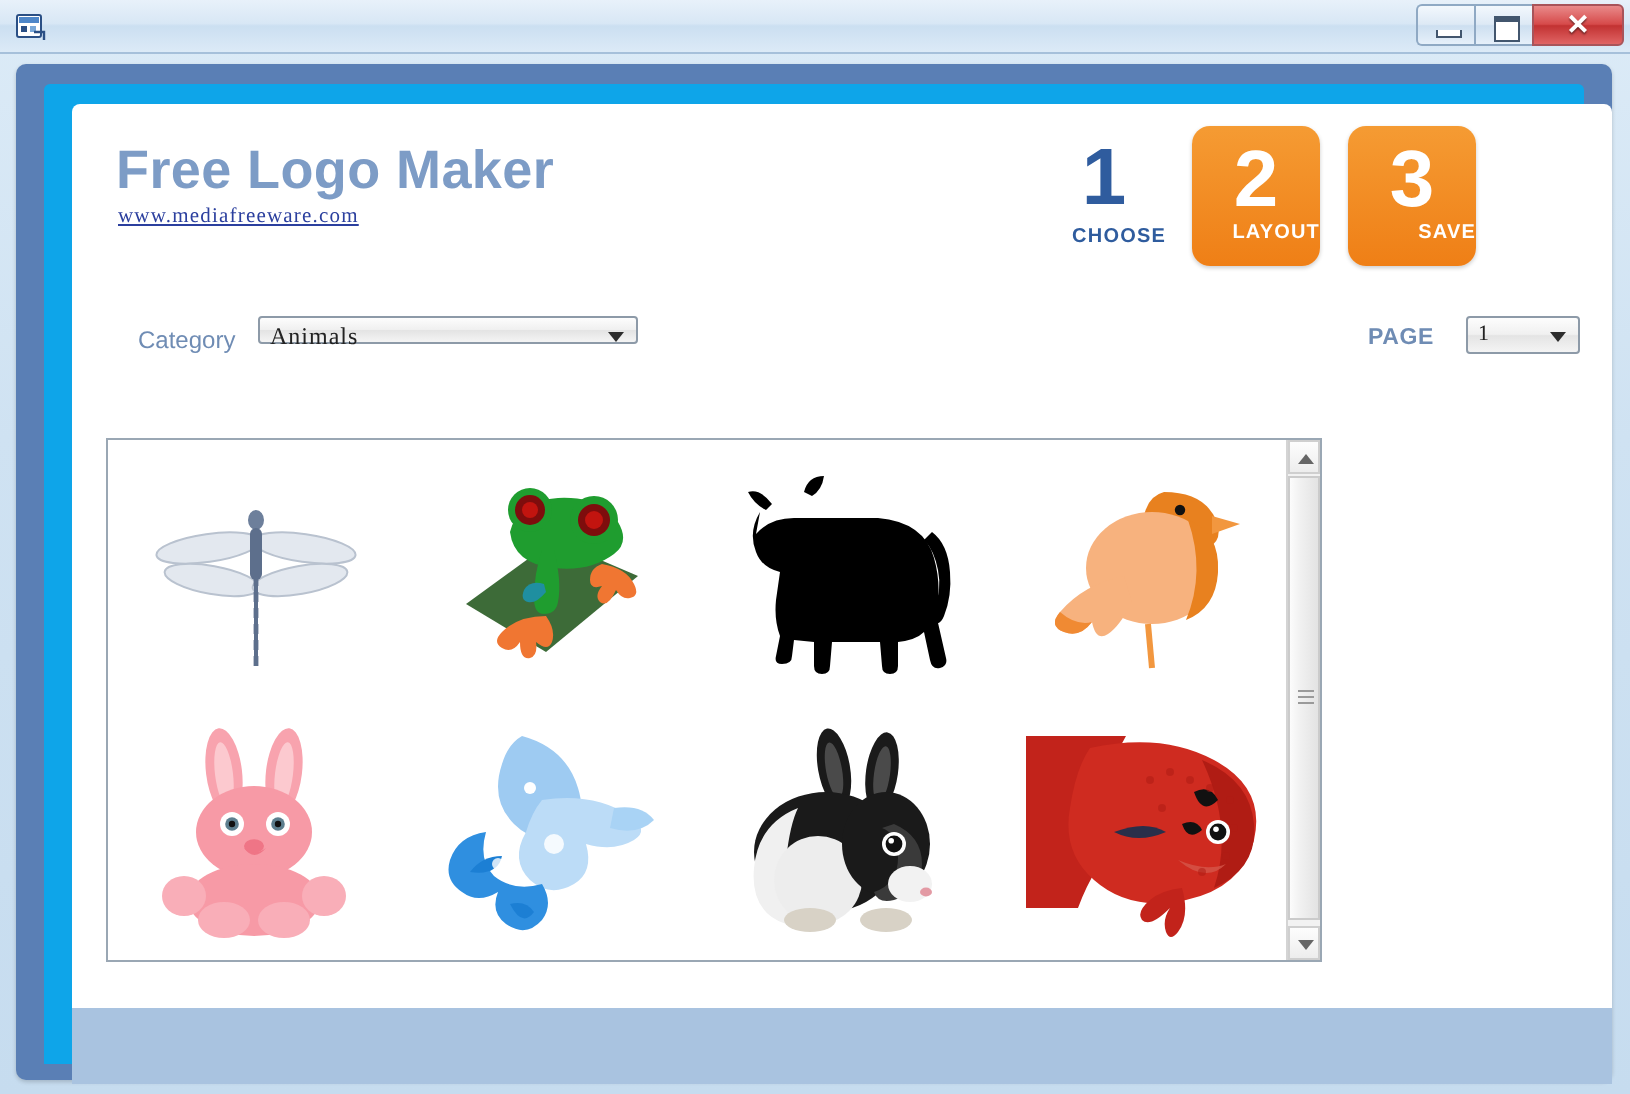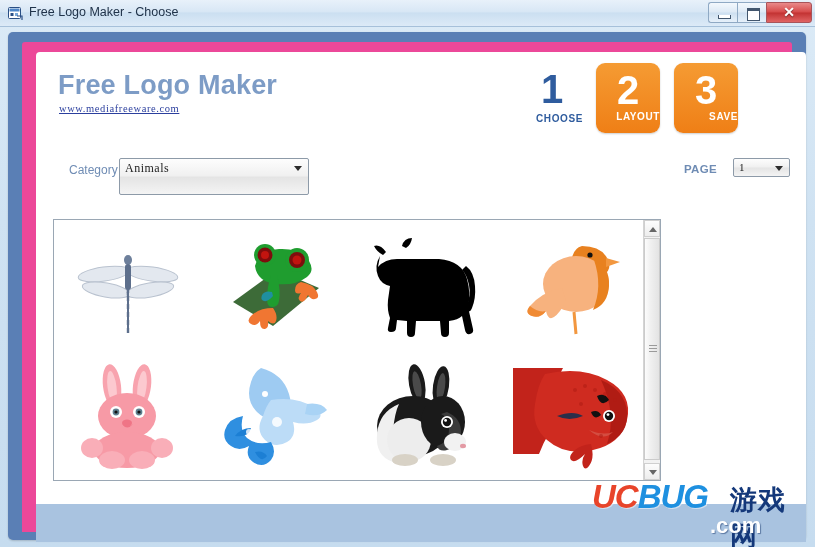--- a/index.html
+++ b/index.html
@@ -33,21 +33,21 @@
     border:1px solid #42566e;border-top-width:3px;background:#fff;}
   .glyph-close{position:absolute;left:0;top:0;width:100%;height:100%;
     color:#fff;font-size:14px;font-weight:bold;line-height:19px;text-align:center;
     text-shadow:0 1px 1px rgba(0,0,0,.45);font-family:"Liberation Sans",sans-serif;}
 
   
   .frame{position:absolute;left:8px;top:32px;width:798px;height:508px;
     background:#5a7fb5;border-radius:5px;box-sizing:border-box;
     box-shadow:0 1px 2px rgba(0,0,0,.18);}
   .frame-inner{position:absolute;left:14px;top:10px;width:770px;height:490px;
-    background:#ec4899;border-radius:3px 3px 0 0;box-sizing:border-box;}
+    background:#0ea5e9;border-radius:3px 3px 0 0;box-sizing:border-box;}
 
   
   .card{position:absolute;left:14px;top:10px;width:770px;height:452px;
     background:#ffffff;border-radius:4px 4px 0 0;box-sizing:border-box;
     overflow:hidden;}
 
   
   .hdr{position:relative;height:103px;}
   .brand{position:absolute;left:22px;top:18px;font-size:27px;color:#7d9cc6;
     font-weight:bold;letter-spacing:.2px;}
@@ -75,21 +75,21 @@
   .crumbs{position:relative;height:25px;
     background:linear-gradient(180deg,#b6cce6 0%,#a7c0de 100%);}
   .crumb1{position:absolute;left:22px;top:4px;font-size:13px;color:#ffffff;}
   .crumb-sep{position:absolute;left:188px;top:3px;font-size:14px;color:#ffffff;
     font-weight:bold;}
   .crumb2{position:absolute;left:212px;top:4px;font-size:13px;color:#8ea9c9;}
 
   
   .ctrls{position:relative;height:28px;}
   .cat-label{position:absolute;left:33px;top:8px;font-size:12px;color:#6f8cb4;}
-  .cat-select{position:absolute;left:83px;top:3px;width:190px;height:37px;
+  .cat-select{position:absolute;left:93px;top:3px;width:190px;height:14px;
     box-sizing:border-box;border:1px solid #8d9aa8;border-radius:2px;
     background:linear-gradient(180deg,#fdfdfd 0%,#f0f0f0 48%,#e4e4e4 52%,#f4f4f4 100%);}
   .cat-select .val{position:absolute;left:5px;top:2px;font-size:12px;color:#222;
     font-family:"Liberation Serif",serif;letter-spacing:.5px;}
   .page-label{position:absolute;left:648px;top:8px;font-size:11.5px;color:#6f8cb4;
     font-weight:bold;letter-spacing:.3px;}
   .page-select{position:absolute;left:697px;top:3px;width:57px;height:19px;
     box-sizing:border-box;border:1px solid #8d9aa8;border-radius:2px;
     background:linear-gradient(180deg,#fdfdfd 0%,#f0f0f0 48%,#e4e4e4 52%,#f4f4f4 100%);}
   .page-select .val{position:absolute;left:5px;top:2px;font-size:11px;color:#222;
@@ -146,21 +146,20 @@
   <div class="titlebar">
     <span class="tb-icon">
       <svg width="17" height="17" viewBox="0 0 17 17">
         <rect x="1.5" y="2.5" width="12" height="11" rx="1" fill="#ffffff" stroke="#2a4f85"></rect>
         <rect x="2.5" y="3.5" width="10" height="3" fill="#4e86c8"></rect>
         <rect x="3.5" y="8" width="3" height="3" fill="#2a4f85"></rect>
         <rect x="8" y="8" width="3" height="3" fill="#7aa8d8"></rect>
         <path d="M10 11 L15 11 L15 15" fill="none" stroke="#2a4f85" stroke-width="1.2"></path>
       </svg>
     </span>
-    <span class="tb-title">Free Logo Maker - Choose</span>
 
     <div class="wbtns">
       <div class="wbtn">
         <span class="glyph-min"></span>
       </div>
       <div class="wbtn">
         <span class="glyph-max"></span>
       </div>
       <div class="wbtn close">
         <span class="glyph-close">✕</span>
@@ -366,21 +365,14 @@
             <span class="sb-arrow"></span>
           </div>
         </div>
       </div>
 
       <div class="bottom"></div>
 
     </div>
   </div>
 
-  <div class="wm">
-    <div class="wm-row1">
-      <span class="wm-uc">UC</span><span class="wm-bug">BUG</span>
-    </div>
-    <div class="wm-cn">游戏网</div>
-    <div class="wm-com">.com</div>
-  </div>
 
 </div>
 
 </body></html>

